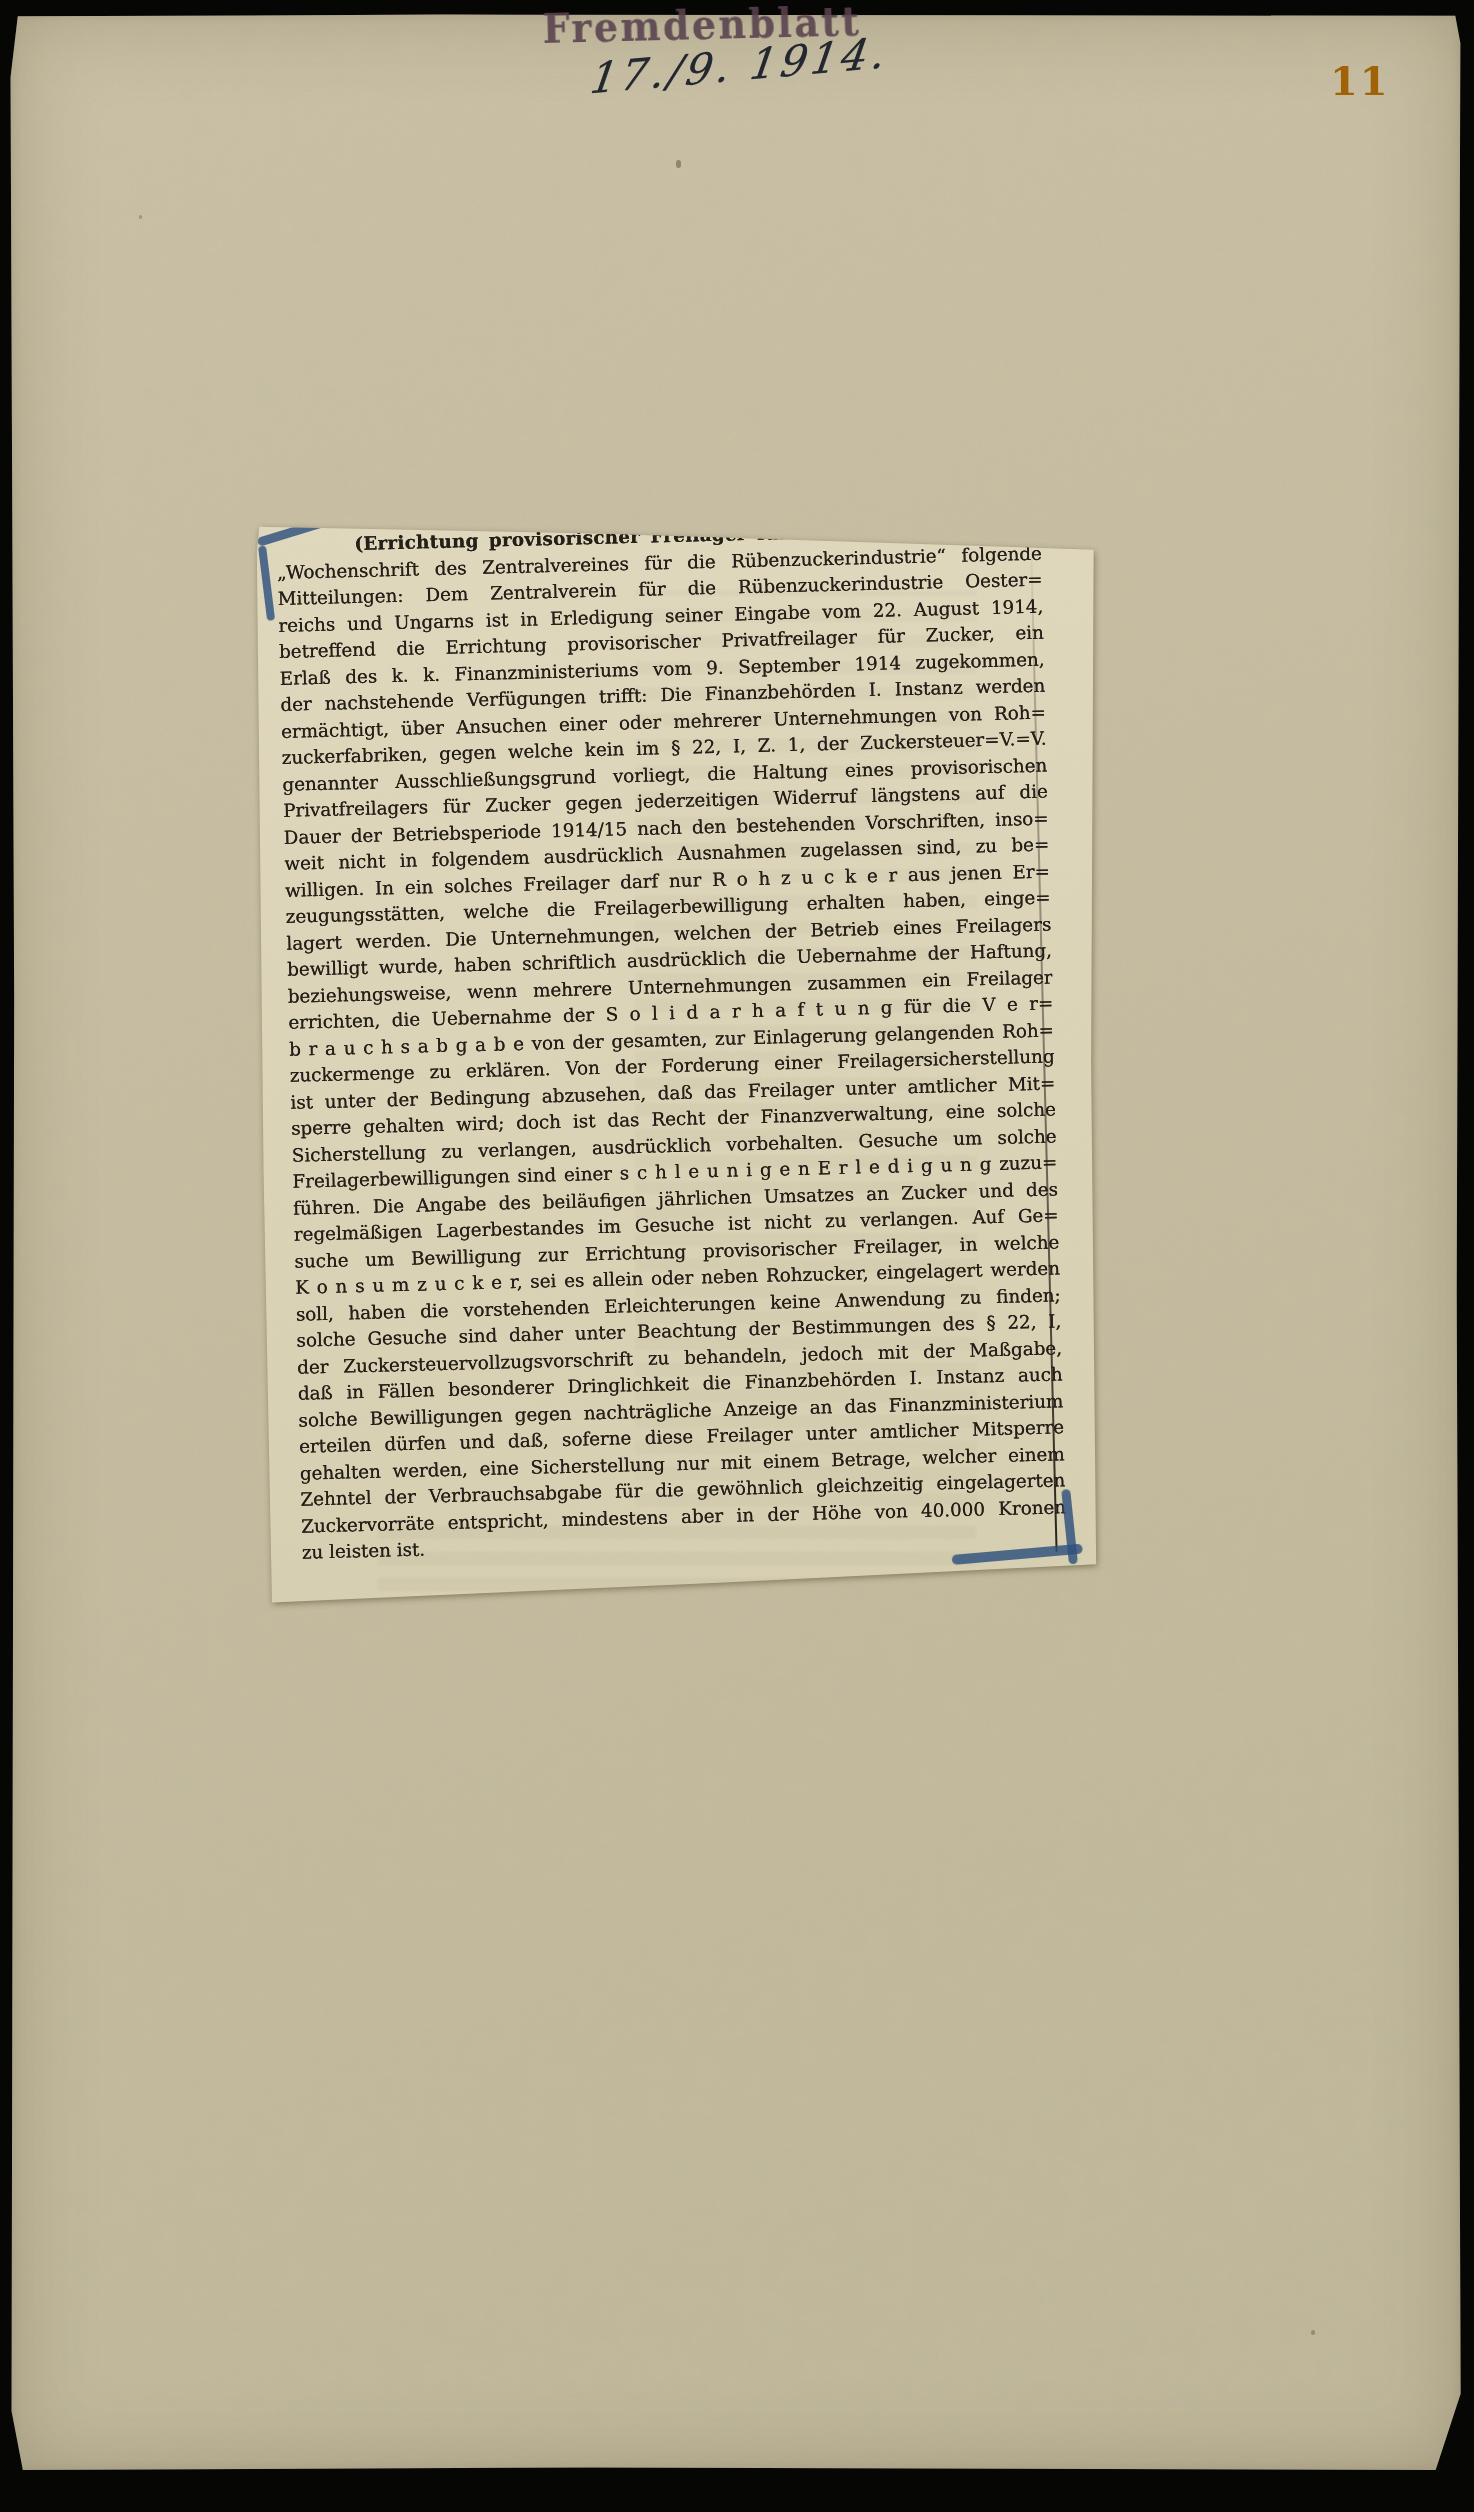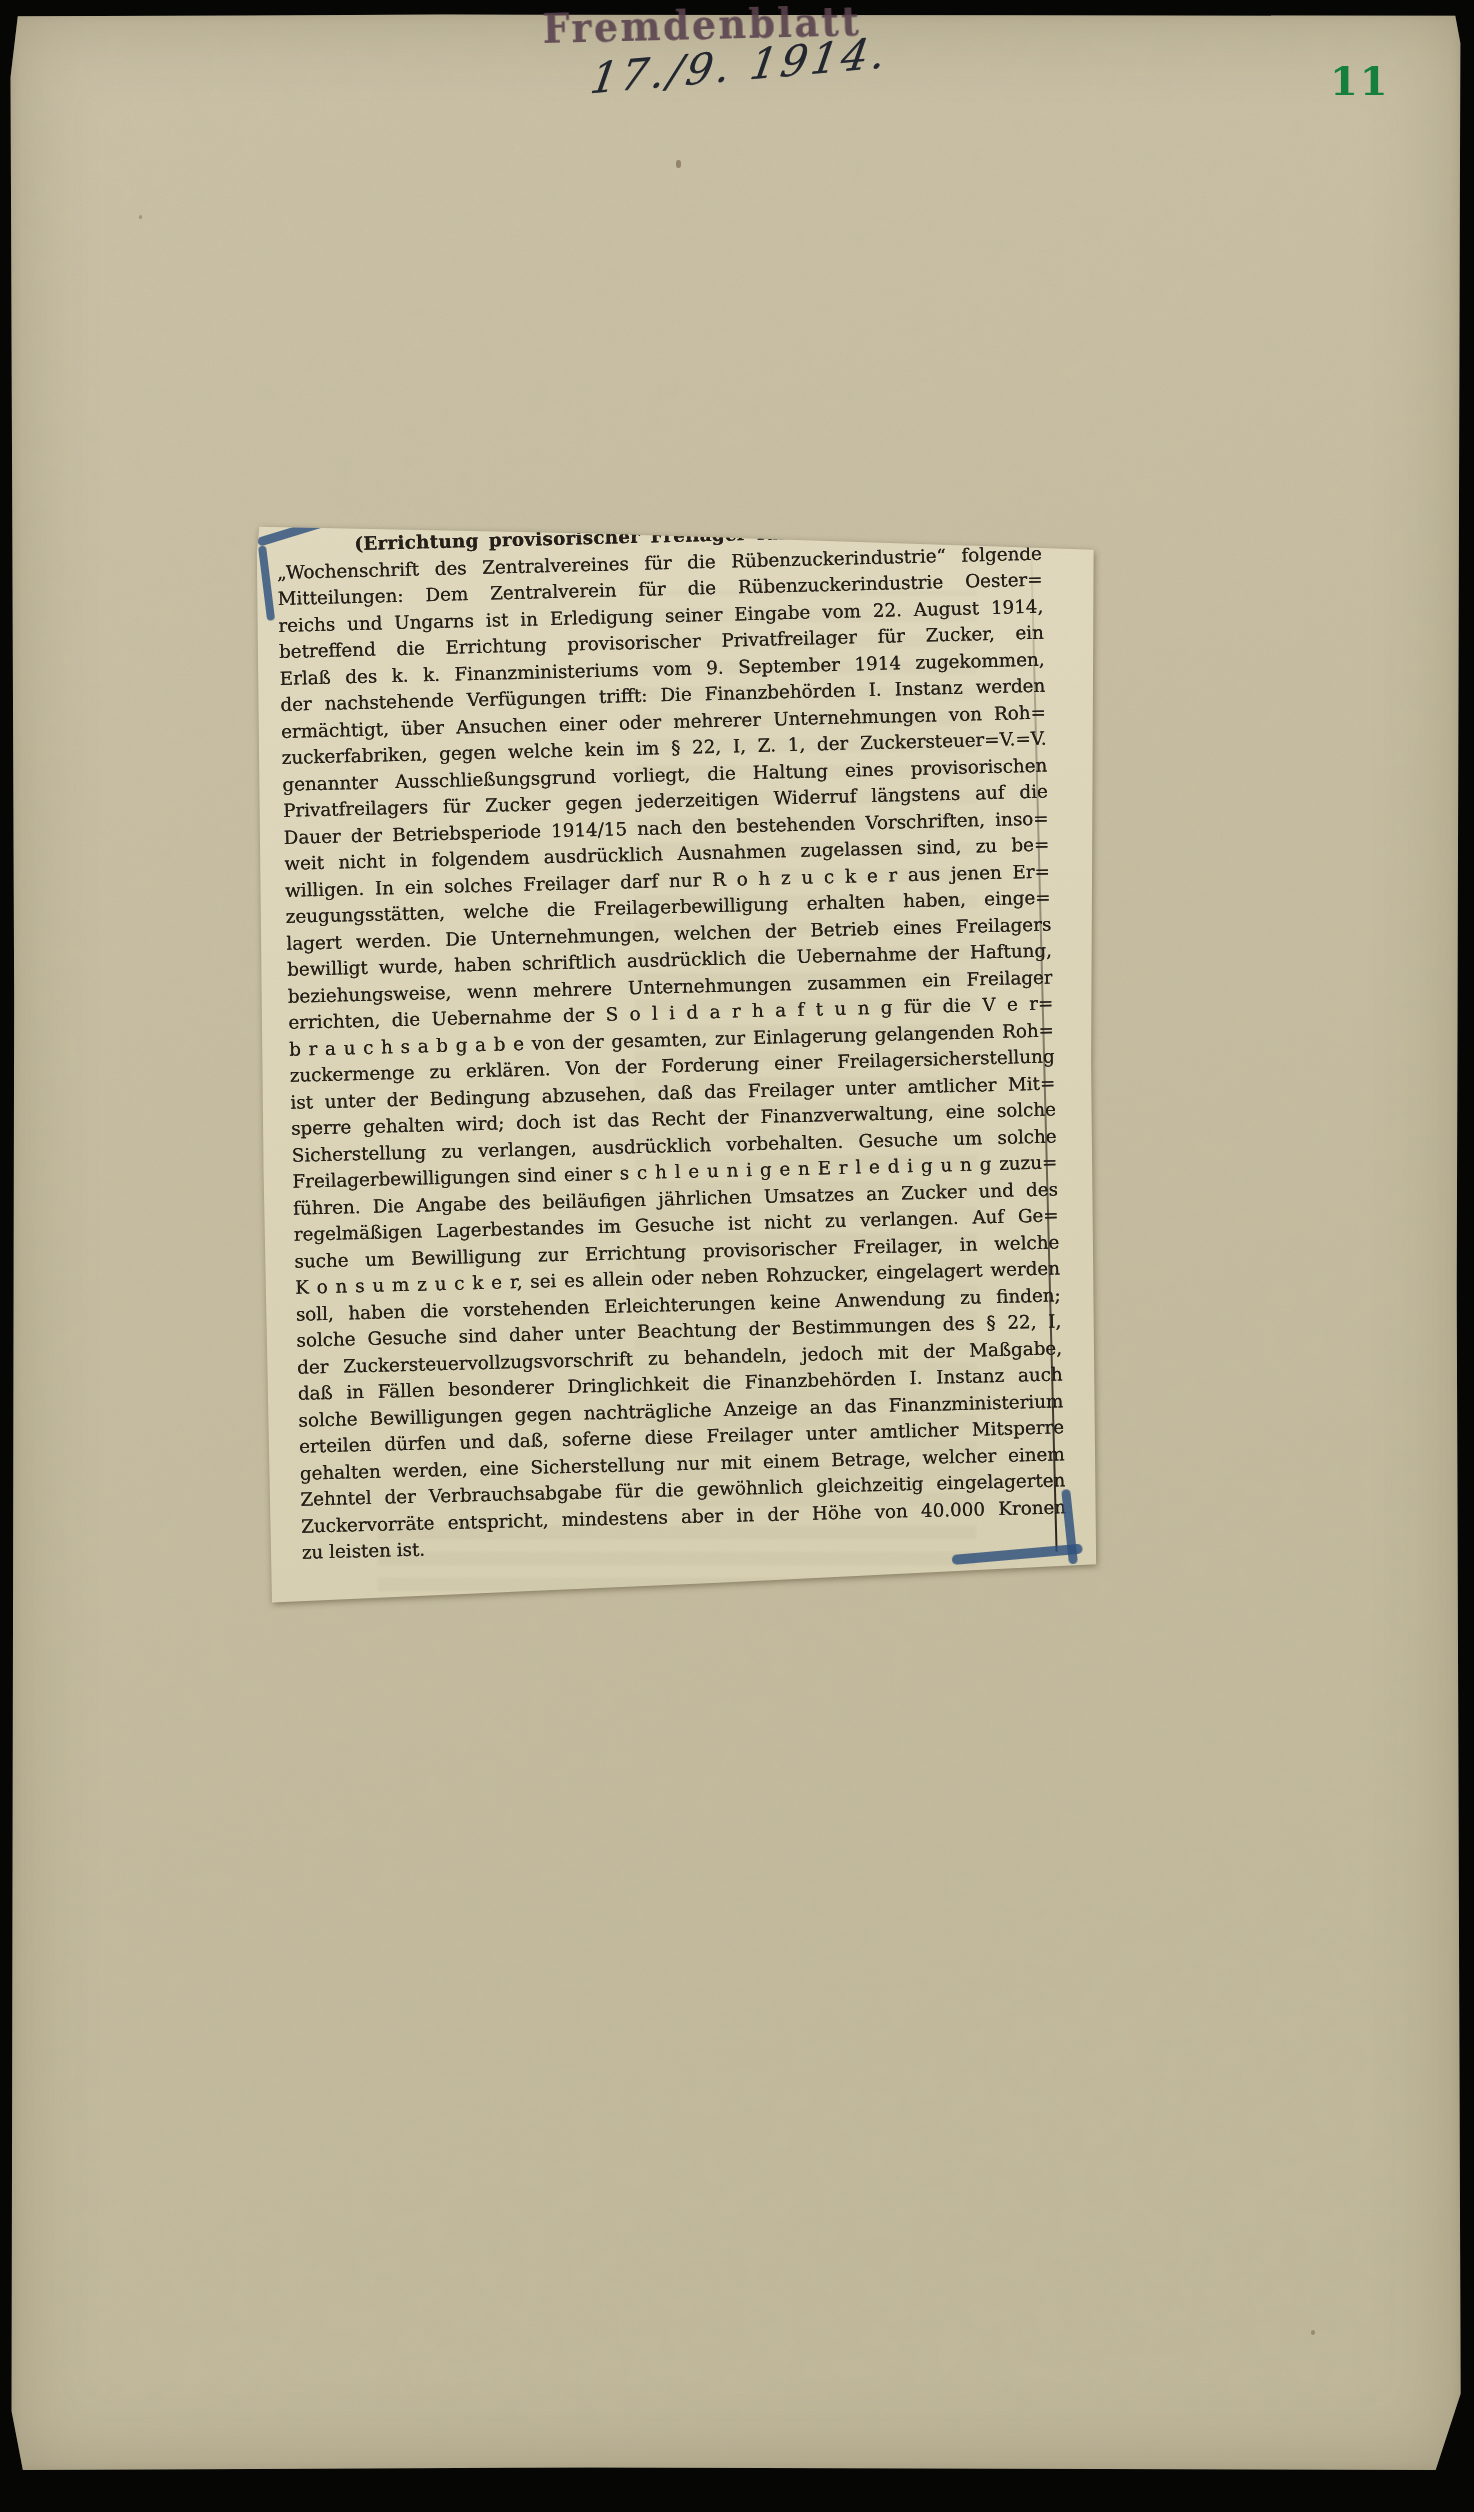--- a/index.html
+++ b/index.html
@@ -17,21 +17,21 @@
   .stamp{position:absolute;left:542px;top:3.7px;width:415px;
          font-weight:bold;font-size:38px;letter-spacing:2.4px;color:#5a4450;
          transform:rotate(-1.4deg) scaleY(1.08);transform-origin:0 0;
          opacity:.88;text-shadow:0 0 0.6px rgba(90,68,80,.6);
          filter:blur(0.2px) contrast(1.05);white-space:nowrap;}
   .hand-date{position:absolute;left:591px;top:54px;width:281px;
          font-style:italic;font-size:42px;color:#232730;letter-spacing:3.7px;
          transform:rotate(-5deg) skewX(-14deg);transform-origin:0 50%;
          text-shadow:0.3px 0.3px 0.4px rgba(20,24,34,.55);white-space:nowrap;}
   .pagenum{position:absolute;left:1330px;top:57px;font-size:40px;font-weight:bold;
-         color:#15803d;letter-spacing:1.8px;}
+         color:#a16207;letter-spacing:1.8px;}
 
   
   .clip-wrap{position:absolute;left:256px;top:517px;width:841px;height:1092px;
          filter:drop-shadow(1.2px 2.4px 3.1px rgba(55,44,22,.45));}
   .clipping{position:absolute;inset:0;
          background:linear-gradient(175deg,#e2dabf 0%,#ddd5b8 55%,#d8d0b2 100%);
          clip-path:polygon(0.4% 0.9%,40% 1.5%,99.6% 3.0%,99.3% 50%,99.9% 95.9%,55% 97.6%,1.9% 99.4%,0.9% 60%,0.1% 3.2%);}
   .clip-text{position:absolute;left:19.5px;top:16px;width:765px;
          transform:rotate(-1.45deg);transform-origin:0 0;
          color:#241f18;font-size:18.3px;line-height:26.5px;

